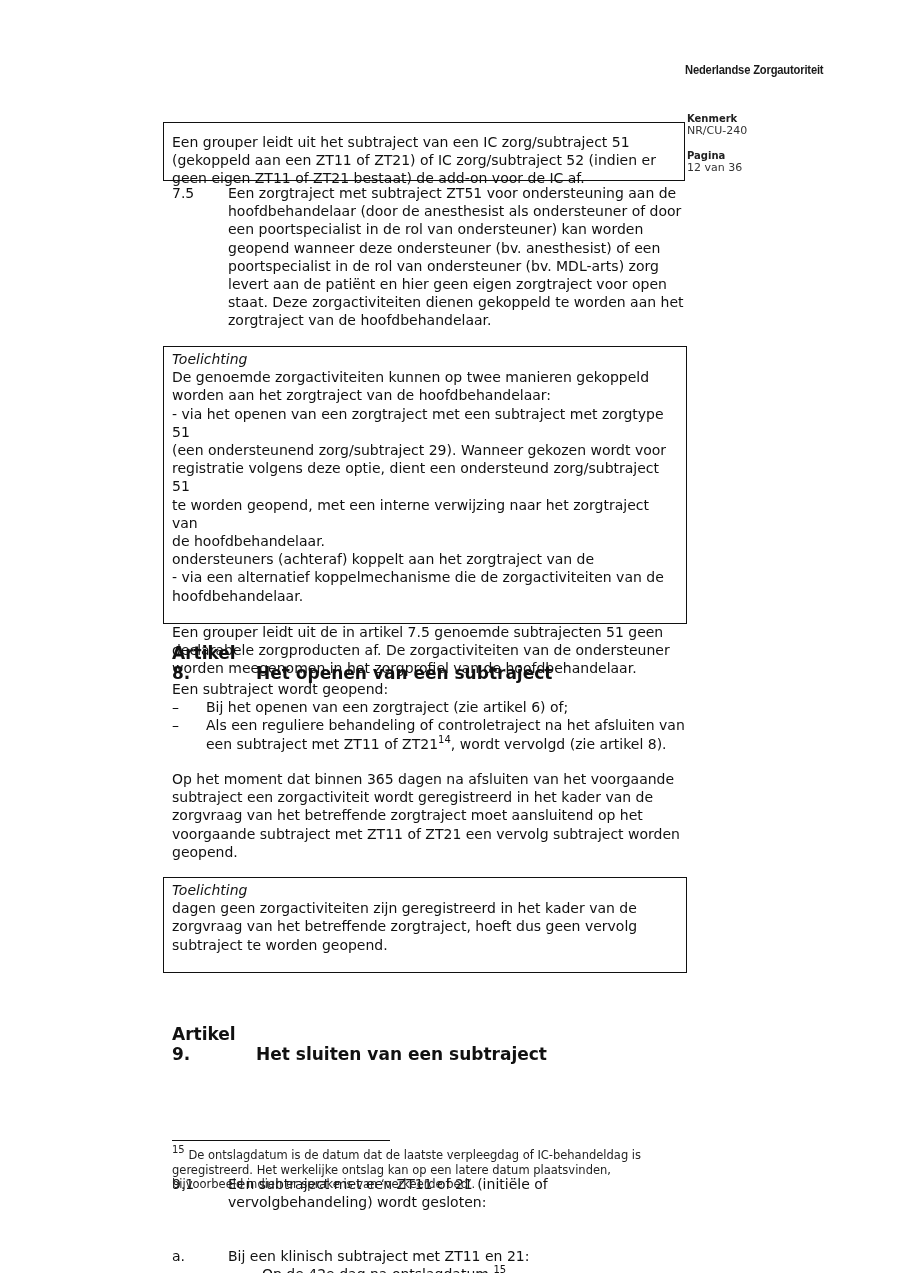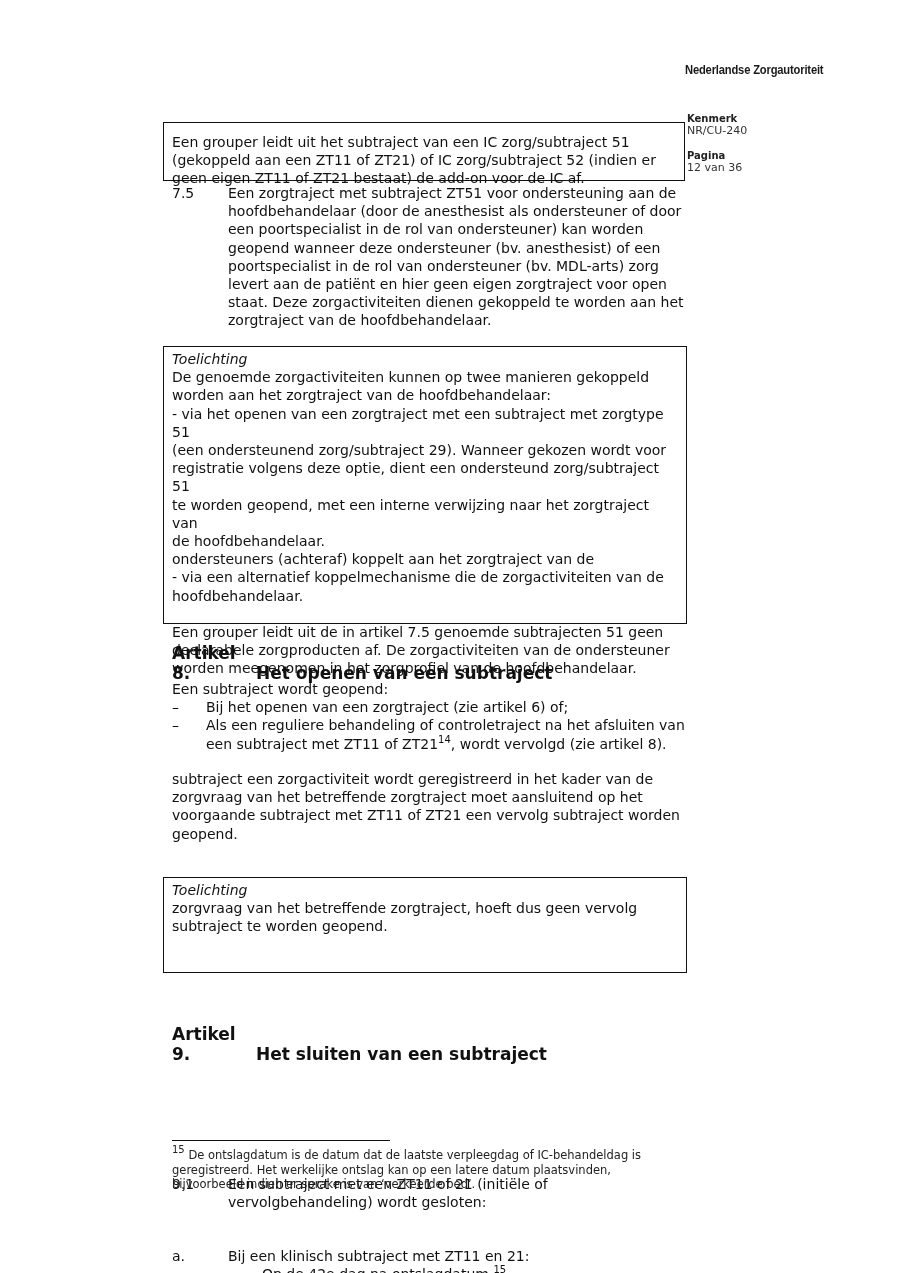--- a/index.html
+++ b/index.html
@@ -92,28 +92,30 @@
     <div>Bij het openen van een zorgtraject (zie artikel 6) of;</div>
   </div>
   <div class="dashitem">
     <span class="dash">–</span>
     <div>Als een reguliere behandeling of controletraject na het afsluiten van</div>
     <div><span>een subtraject met ZT11 of ZT21</span><sup>14</sup><span>, wordt vervolgd (zie artikel 8).</span></div>
   </div>
 </div>
 
 <div class="abs body-text" style="left:172px; top:770px; width:520px;">
+  <div>Op het moment dat binnen 365 dagen na afsluiten van het voorgaande</div>
   <div>subtraject een zorgactiviteit wordt geregistreerd in het kader van de</div>
   <div>zorgvraag van het betreffende zorgtraject moet aansluitend op het</div>
   <div>voorgaande subtraject met ZT11 of ZT21 een vervolg subtraject worden</div>
   <div>geopend.</div>
 </div>
 
 <div class="abs box" style="left:163px; top:877px; width:524px; height:96px; padding-top:3px;">
   <div class="it">Toelichting</div>
+  <div>dagen geen zorgactiviteiten zijn geregistreerd in het kader van de</div>
   <div>zorgvraag van het betreffende zorgtraject, hoeft dus geen vervolg</div>
   <div>subtraject te worden geopend.</div>
 </div>
 
 <div class="abs heading" style="left:172px; top:1024px;">
   <span class="hnum">Artikel 9.</span><span>Het sluiten van een subtraject</span>
 </div>
 
 <div class="abs body-text clause" style="left:172px; top:1029px; width:520px;">
   <span class="num">9.1</span>

